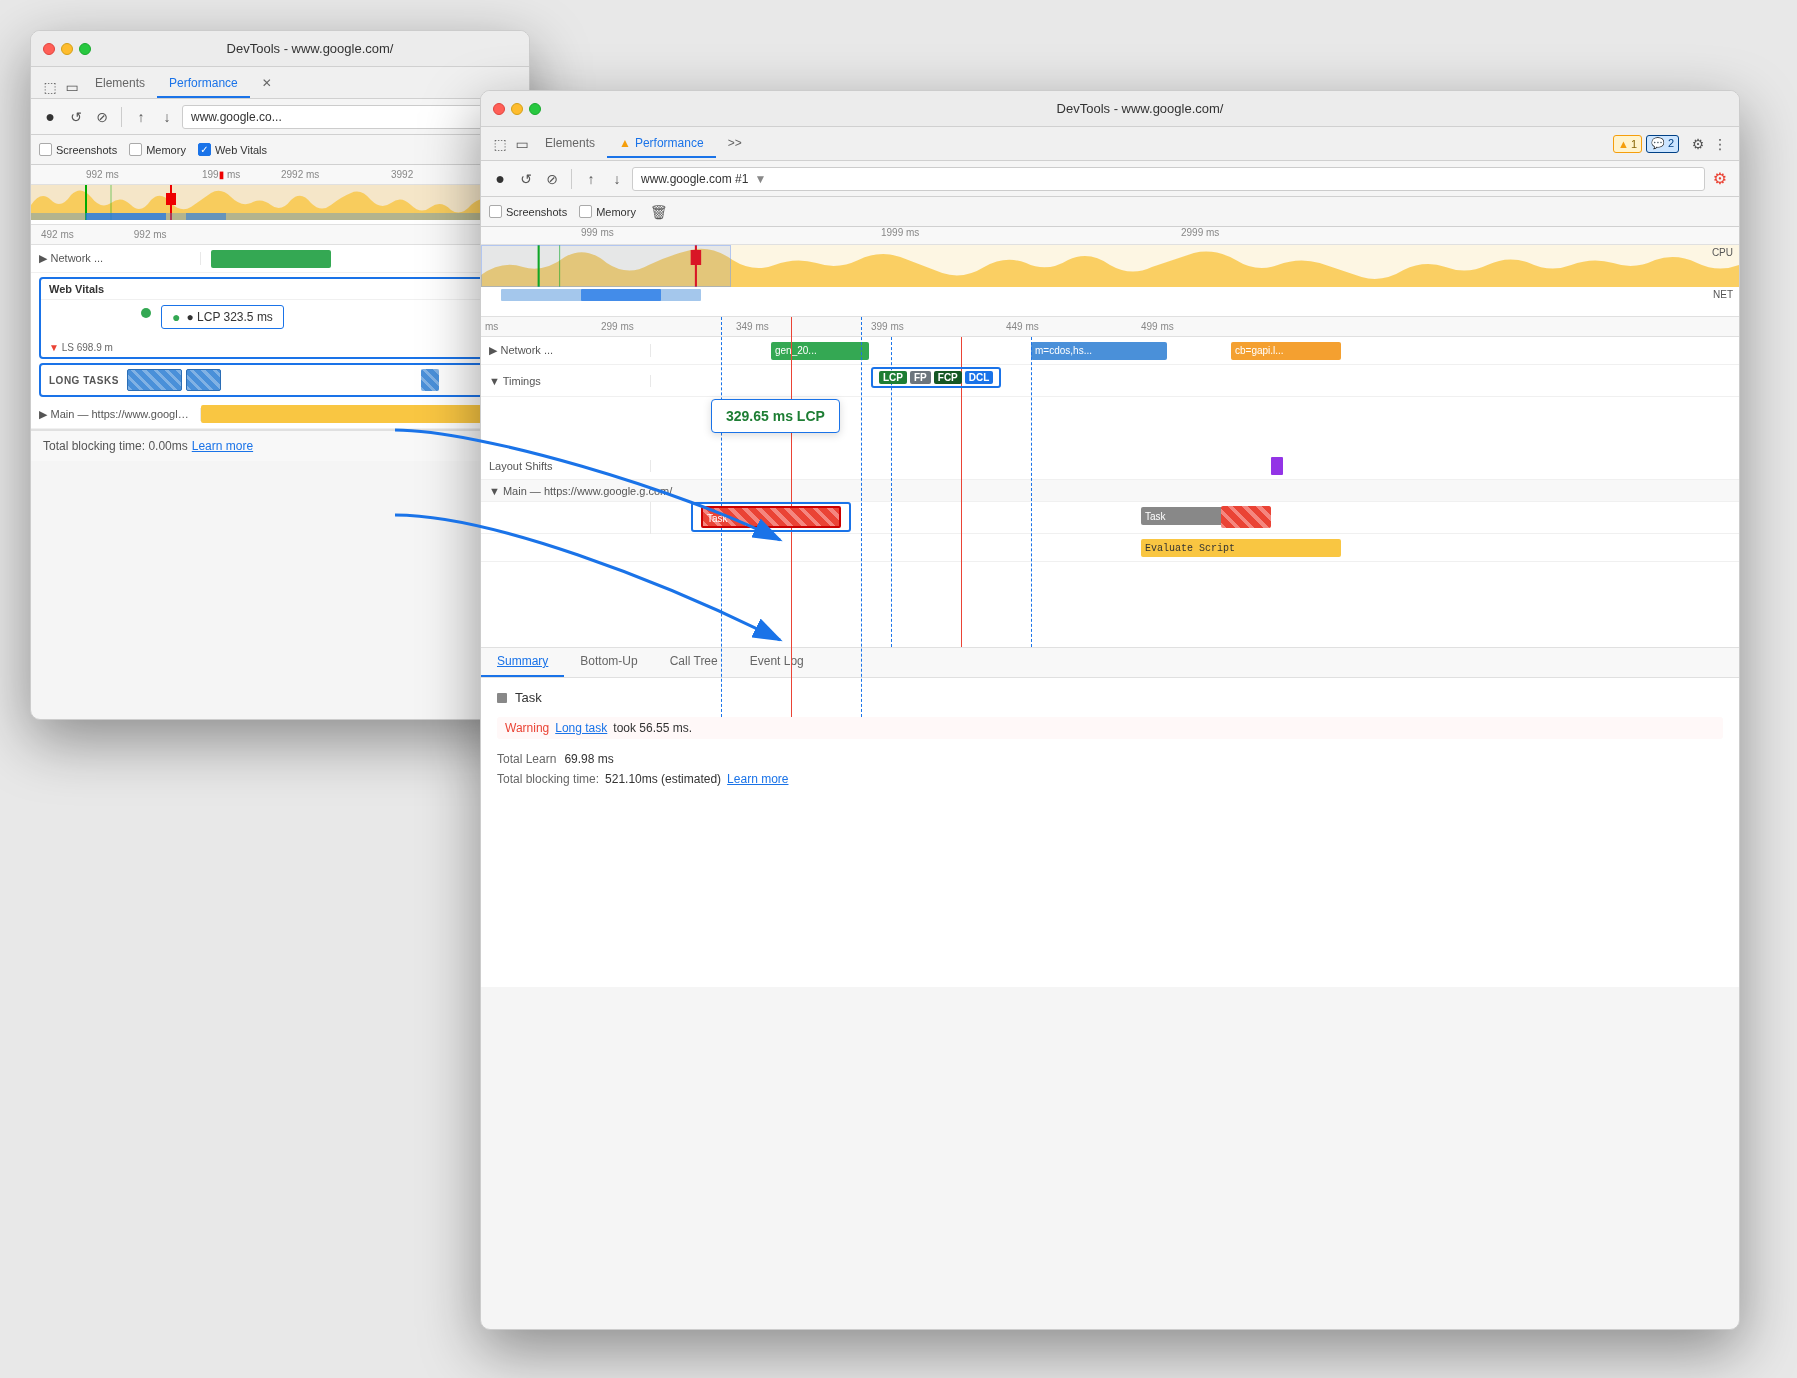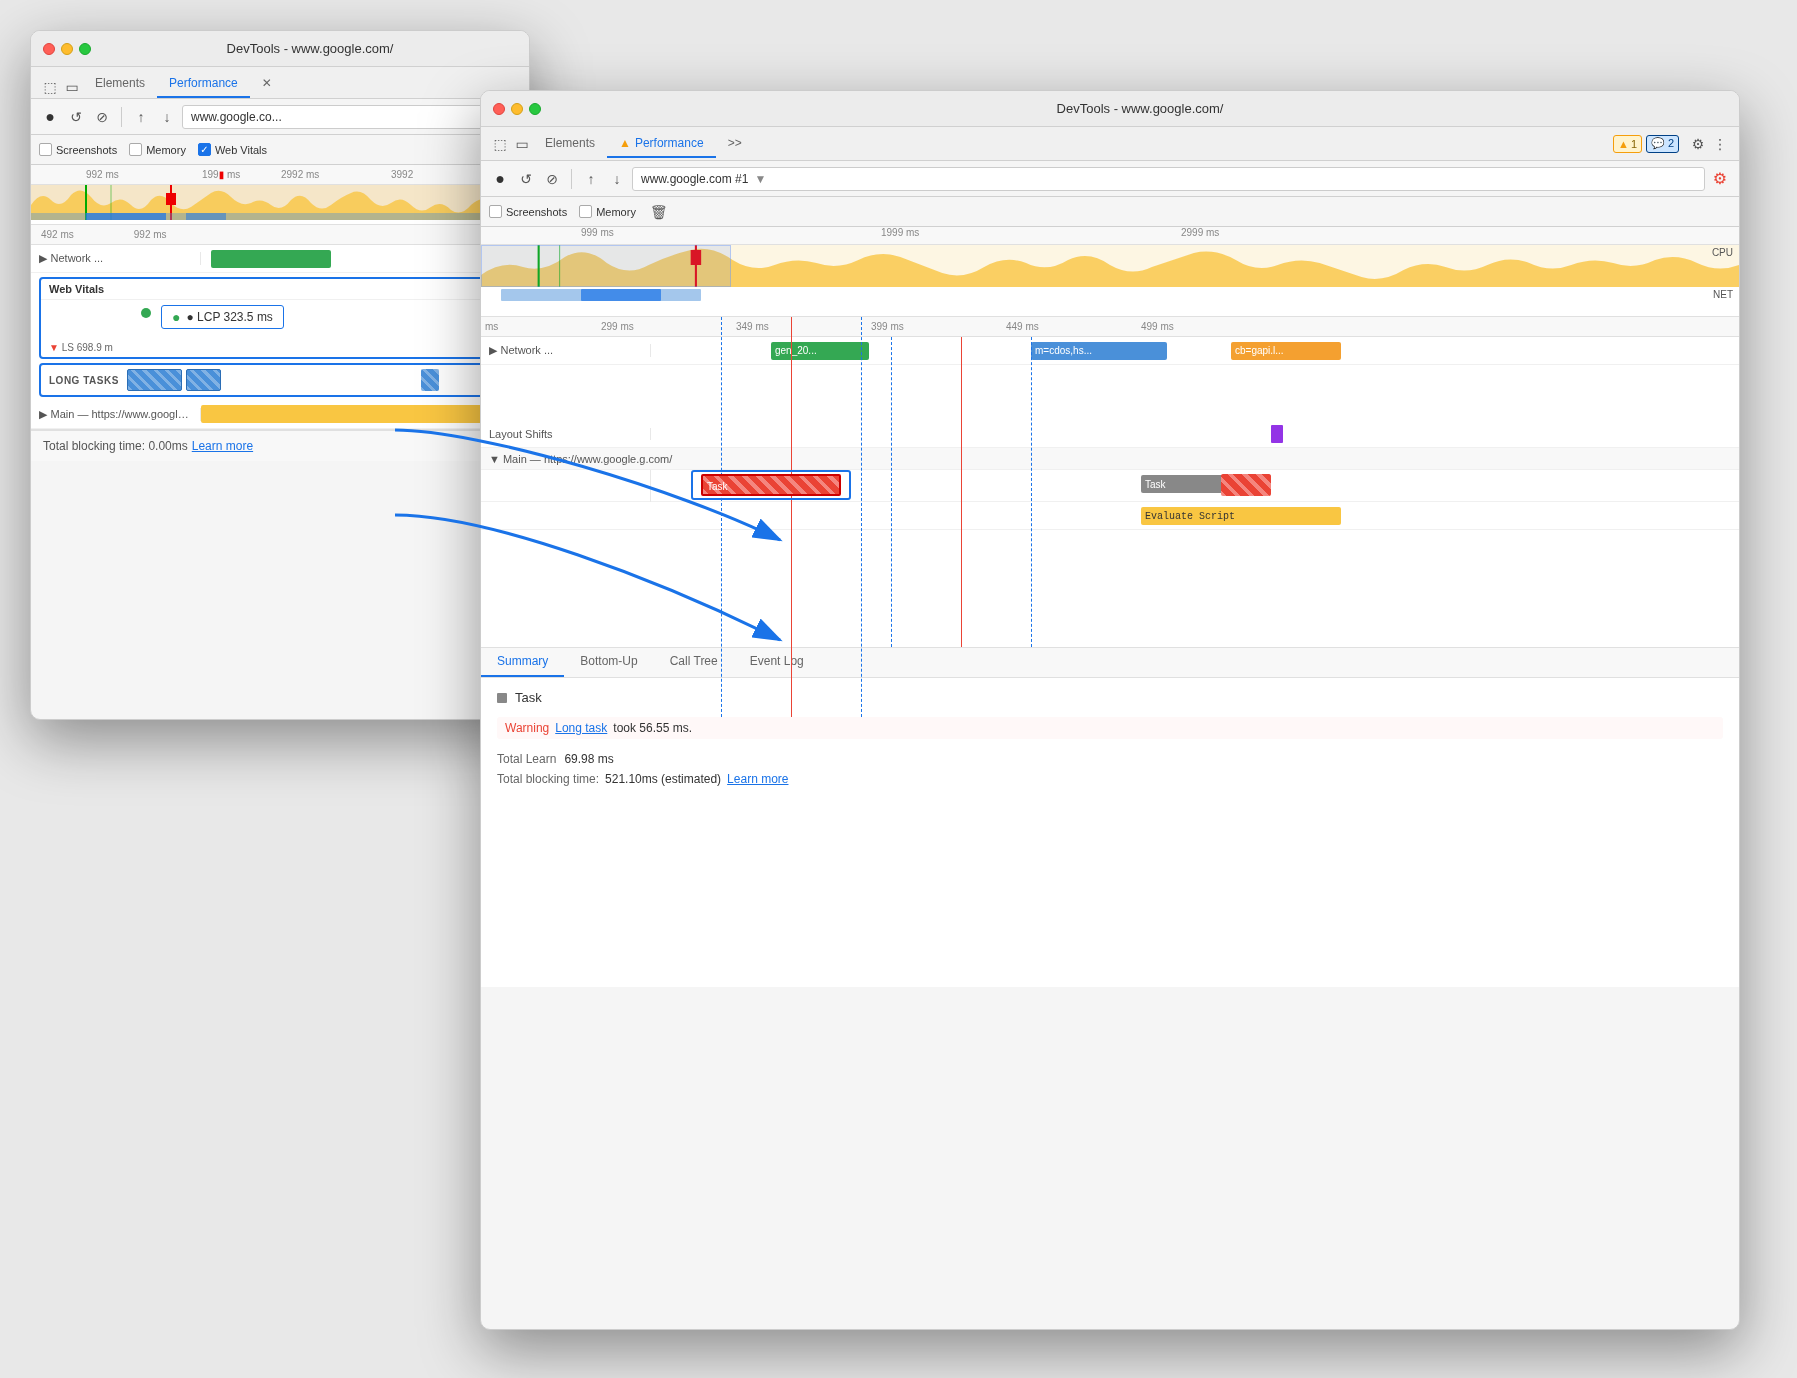--- a/index.html
+++ b/index.html
@@ -248,20 +248,21 @@
       padding: 6px 16px;
       font-size: 12px;
       color: #666;
       cursor: pointer;
       border-bottom: 2px solid transparent;
     }
 
     .bottom-tab.active {
       color: #1a73e8;
       border-bottom: 2px solid #1a73e8;
+      text-decoration: underline;
     }
 
     .summary-content {
       padding: 12px 16px;
       font-size: 12px;
       color: #333;
     }
 
     .summary-row {
       display: flex;
@@ -617,20 +618,40 @@
       <div class="track-label">
         <span style="font-size:11px;">▶ Network ...</span>
       </div>
       <div class="track-content" style="position:relative;height:28px;flex:1;">
         <div class="flame-block flame-green" style="left:120px;width:98px;">gen_20...</div>
         <div class="flame-block" style="left:380px;width:136px;background:#4a90d9;">m=cdos,hs...</div>
         <div class="flame-block flame-orange" style="left:580px;width:110px;">cb=gapi.l...</div>
       </div>
     </div>
 
+    <div style="position:relative;">
+      <div class="track-row" style="height:32px;">
+        <div class="track-label">
+          <span style="font-size:11px;">▼ Timings</span>
+        </div>
+        <div class="track-content" style="position:relative;height:32px;flex:1;">
+
+          <div style="position:absolute;left:220px;top:2px;border:2.5px solid #1a73e8;border-radius:3px;padding:2px 6px;display:flex;gap:3px;align-items:center;z-index:20;">
+            <span style="background:#1e7e34;color:white;font-size:10px;font-weight:bold;padding:1px 4px;border-radius:2px;">LCP</span>
+            <span style="background:#6c757d;color:white;font-size:10px;font-weight:bold;padding:1px 4px;border-radius:2px;">FP</span>
+            <span style="background:#155724;color:white;font-size:10px;font-weight:bold;padding:1px 4px;border-radius:2px;">FCP</span>
+            <span style="background:#1a73e8;color:white;font-size:10px;font-weight:bold;padding:1px 4px;border-radius:2px;">DCL</span>
+          </div>
+        </div>
+      </div>
+
+      <div style="position:absolute;left:230px;top:34px;background:white;border:1.5px solid #1a73e8;border-radius:4px;padding:8px 14px;font-size:14px;color:#1e7e34;font-weight:600;box-shadow:0 2px 8px rgba(0,0,0,0.15);z-index:30;white-space:nowrap;">
+        <span>329.65 ms LCP</span>
+      </div>
+    </div>
 
     <div class="track-row" style="height:28px;margin-top:55px;">
       <div class="track-label">
         <span style="font-size:11px;">Layout Shifts</span>
       </div>
       <div class="track-content" style="position:relative;height:28px;flex:1;">
         <div style="position:absolute;left:620px;top:5px;width:12px;height:18px;background:#9334e6;border-radius:1px;"></div>
       </div>
     </div>
 

